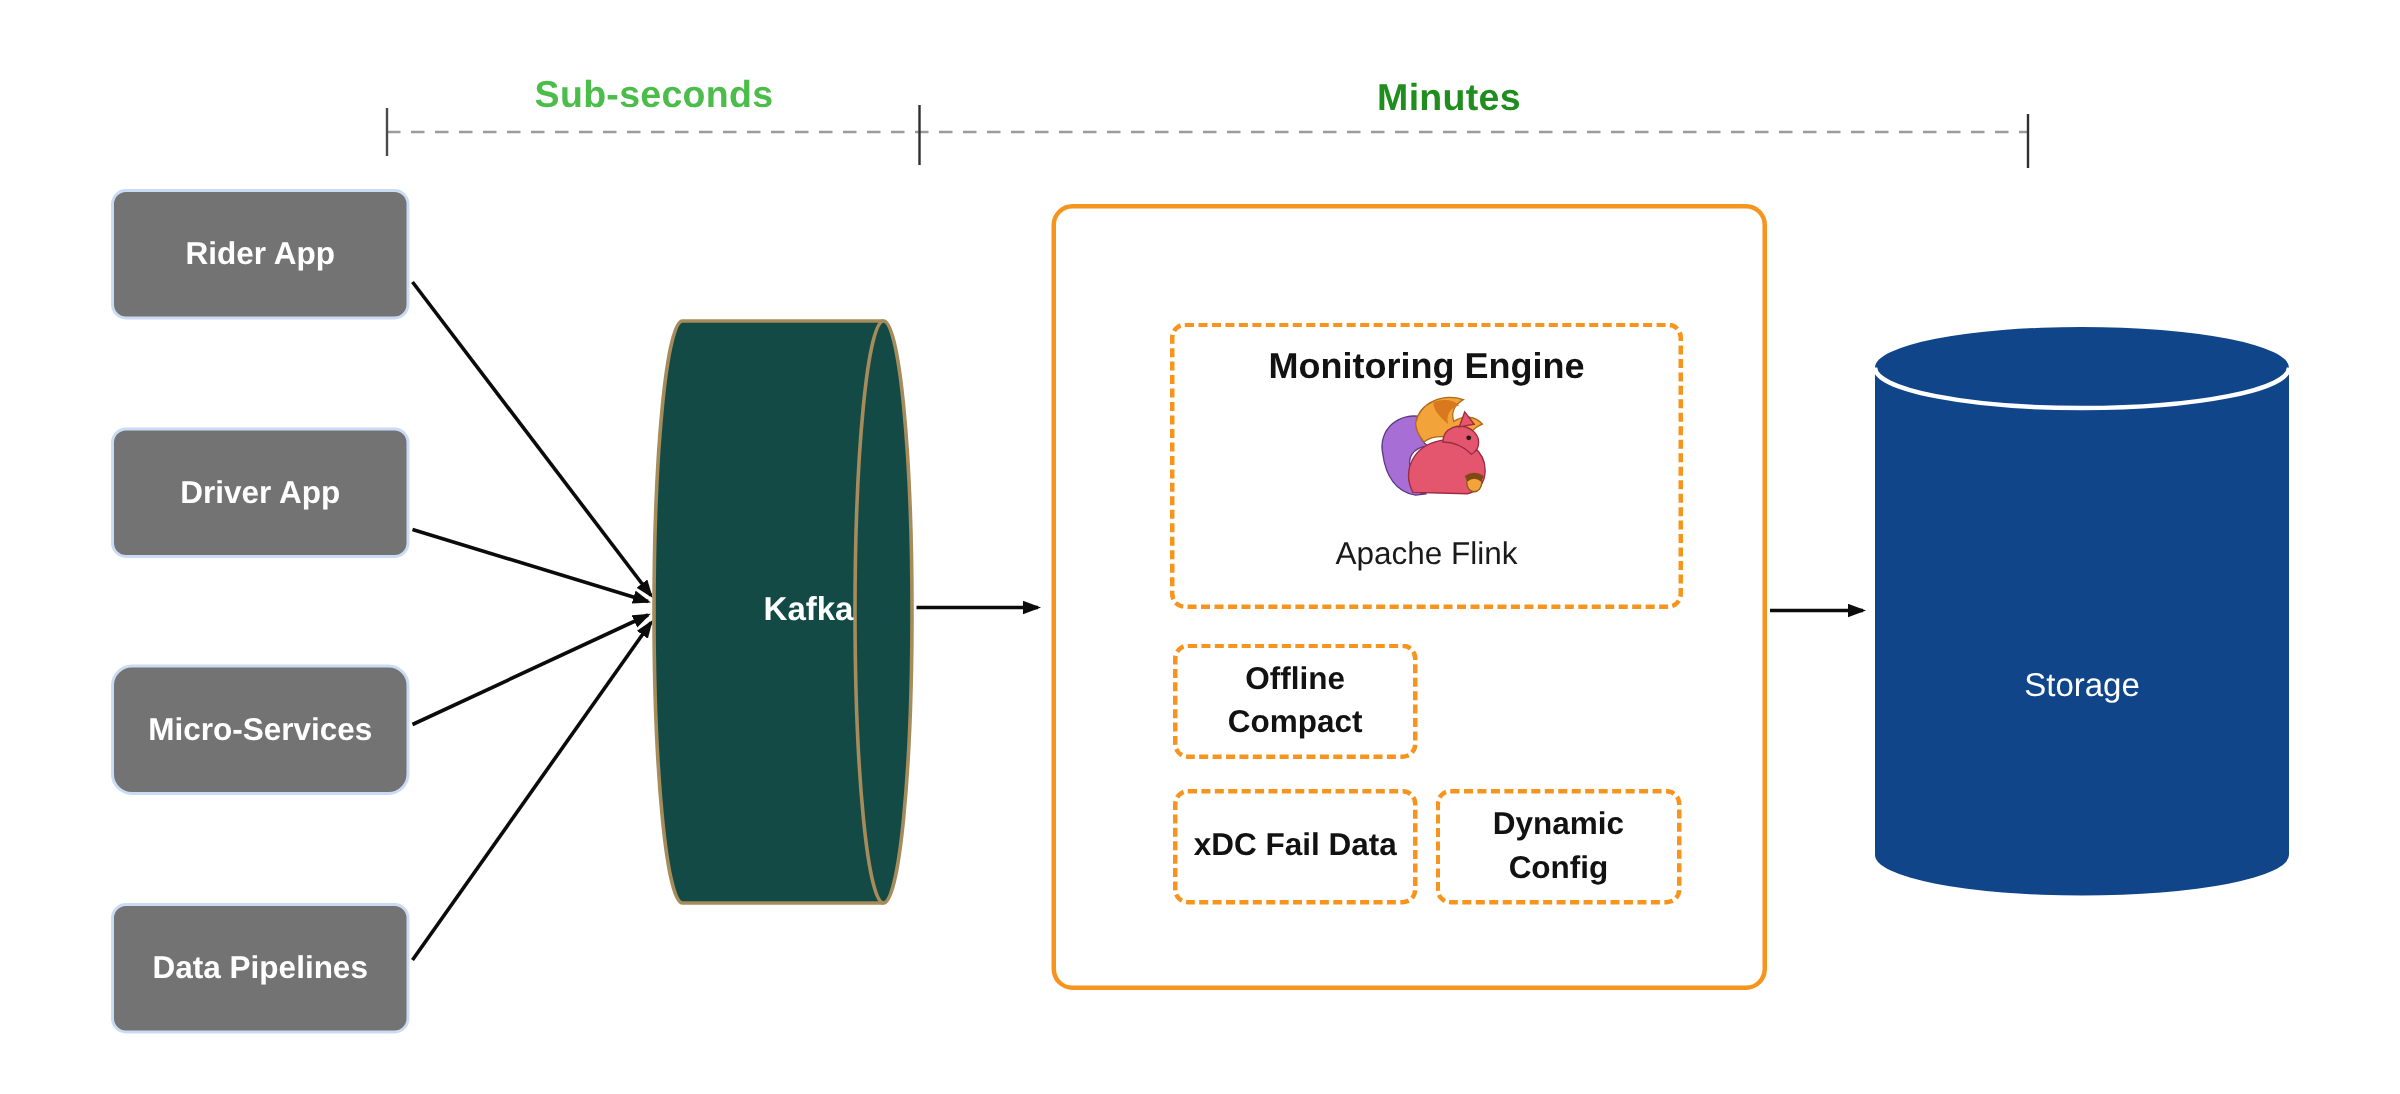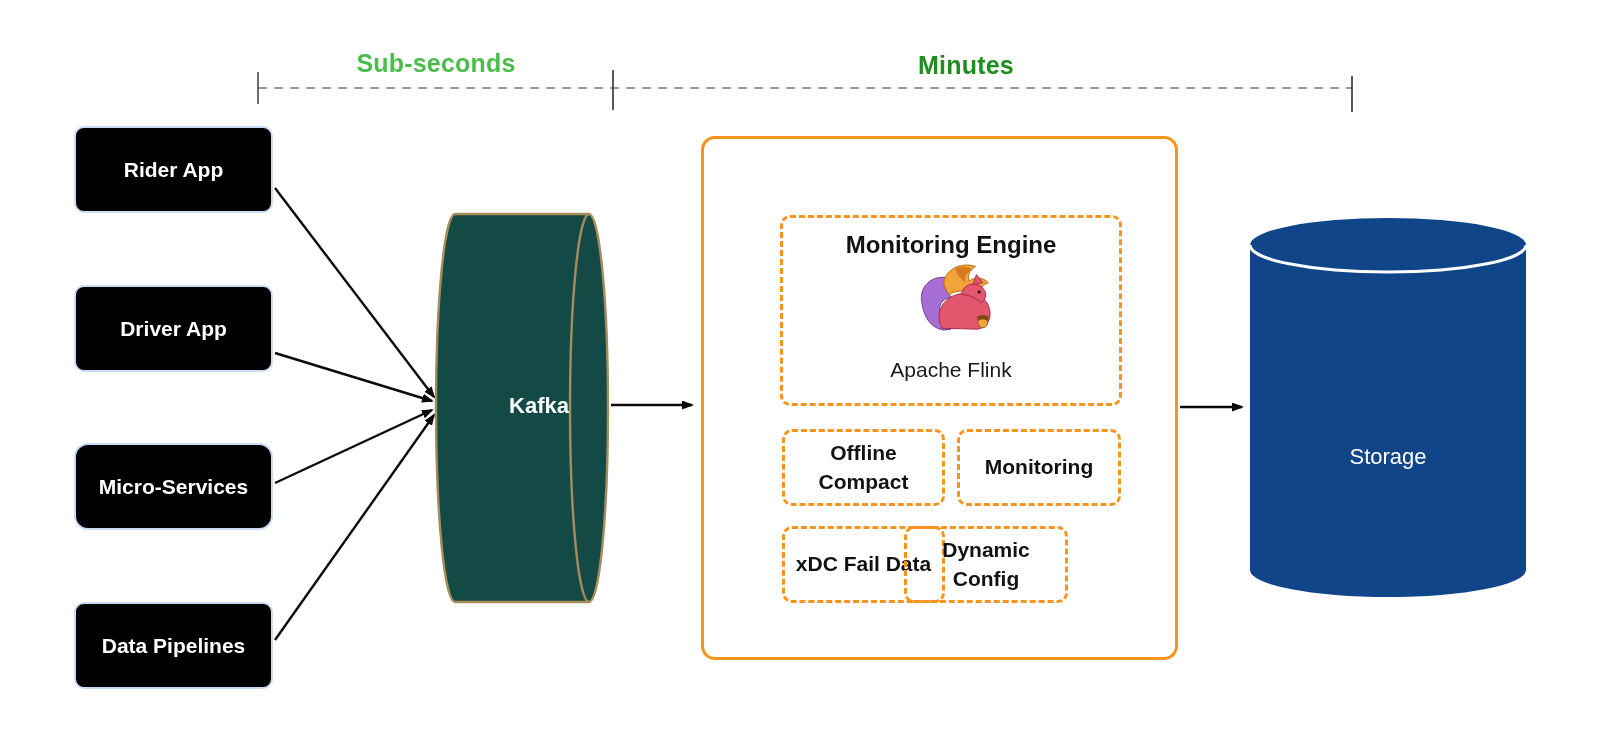--- a/index.html
+++ b/index.html
@@ -6,21 +6,21 @@
   html,body { background:#ffffff; }
   body { font-family:"Liberation Sans","DejaVu Sans",sans-serif; }
   .canvas { position:relative; width:1600px; height:729px; background:#ffffff; overflow:hidden; }
   .layer { position:absolute; left:0; top:0; width:1600px; height:729px; }
 
   .timeline-label { position:absolute; transform:translateX(-50%); font-weight:bold; font-size:25px; letter-spacing:.2px; }
   .timeline-label.light { color:#4cbd4b; }
   .timeline-label.dark  { color:#1f8e1e; }
 
   .src-box { position:absolute; left:74px; width:199px; height:87px;
-             background:#000000; border:2px solid #cadcf4; border-radius:10px;
+             background:#737373; border:2px solid #cadcf4; border-radius:10px;
              display:flex; align-items:center; justify-content:center;
              color:#ffffff; font-weight:bold; font-size:21px; }
 
   .cyl-label { position:absolute; color:#ffffff; text-align:center; transform:translate(-50%,-50%); }
   .kafka-label   { font-weight:bold; font-size:22px; }
   .storage-label { font-weight:400; font-size:22px; }
 
   .orange-container { position:absolute; left:701px; top:136px; width:477px; height:524px;
                       border:3px solid #f7941d; border-radius:14px; background:transparent; }
 
@@ -110,20 +110,19 @@
       <circle cx="81" cy="34" r="1.8" fill="#2a1a1a"></circle>
 
       <ellipse cx="85" cy="67" rx="5.5" ry="6.5" fill="#f2a43a" stroke="#8a5a20" stroke-width="1"></ellipse>
       <path d="M78 62 Q85 57 92 62 L90 66 Q85 62 80 66 Z" fill="#7c4a12"></path>
     </svg>
     <div class="flink-caption">Apache Flink</div>
   </div>
 
   <div class="dashed-box" style="left:782px; top:429px; width:163px; height:77px;">Offline
 Compact</div>
-  <div class="dashed-box" style="left:957px; top:429px; width:164px; height:77px;">Monitoring</div>
   <div class="dashed-box" style="left:782px; top:526px; width:163px; height:77px;">xDC Fail Data</div>
-  <div class="dashed-box" style="left:904px; top:526px; width:164px; height:77px;">Dynamic
+  <div class="dashed-box" style="left:957px; top:526px; width:164px; height:77px;">Dynamic
 Config</div>
 
   <div class="cyl-label storage-label" style="left:1388px; top:432px;margin-top:25px;">Storage</div>
 
 </div>
 
 </body></html>

